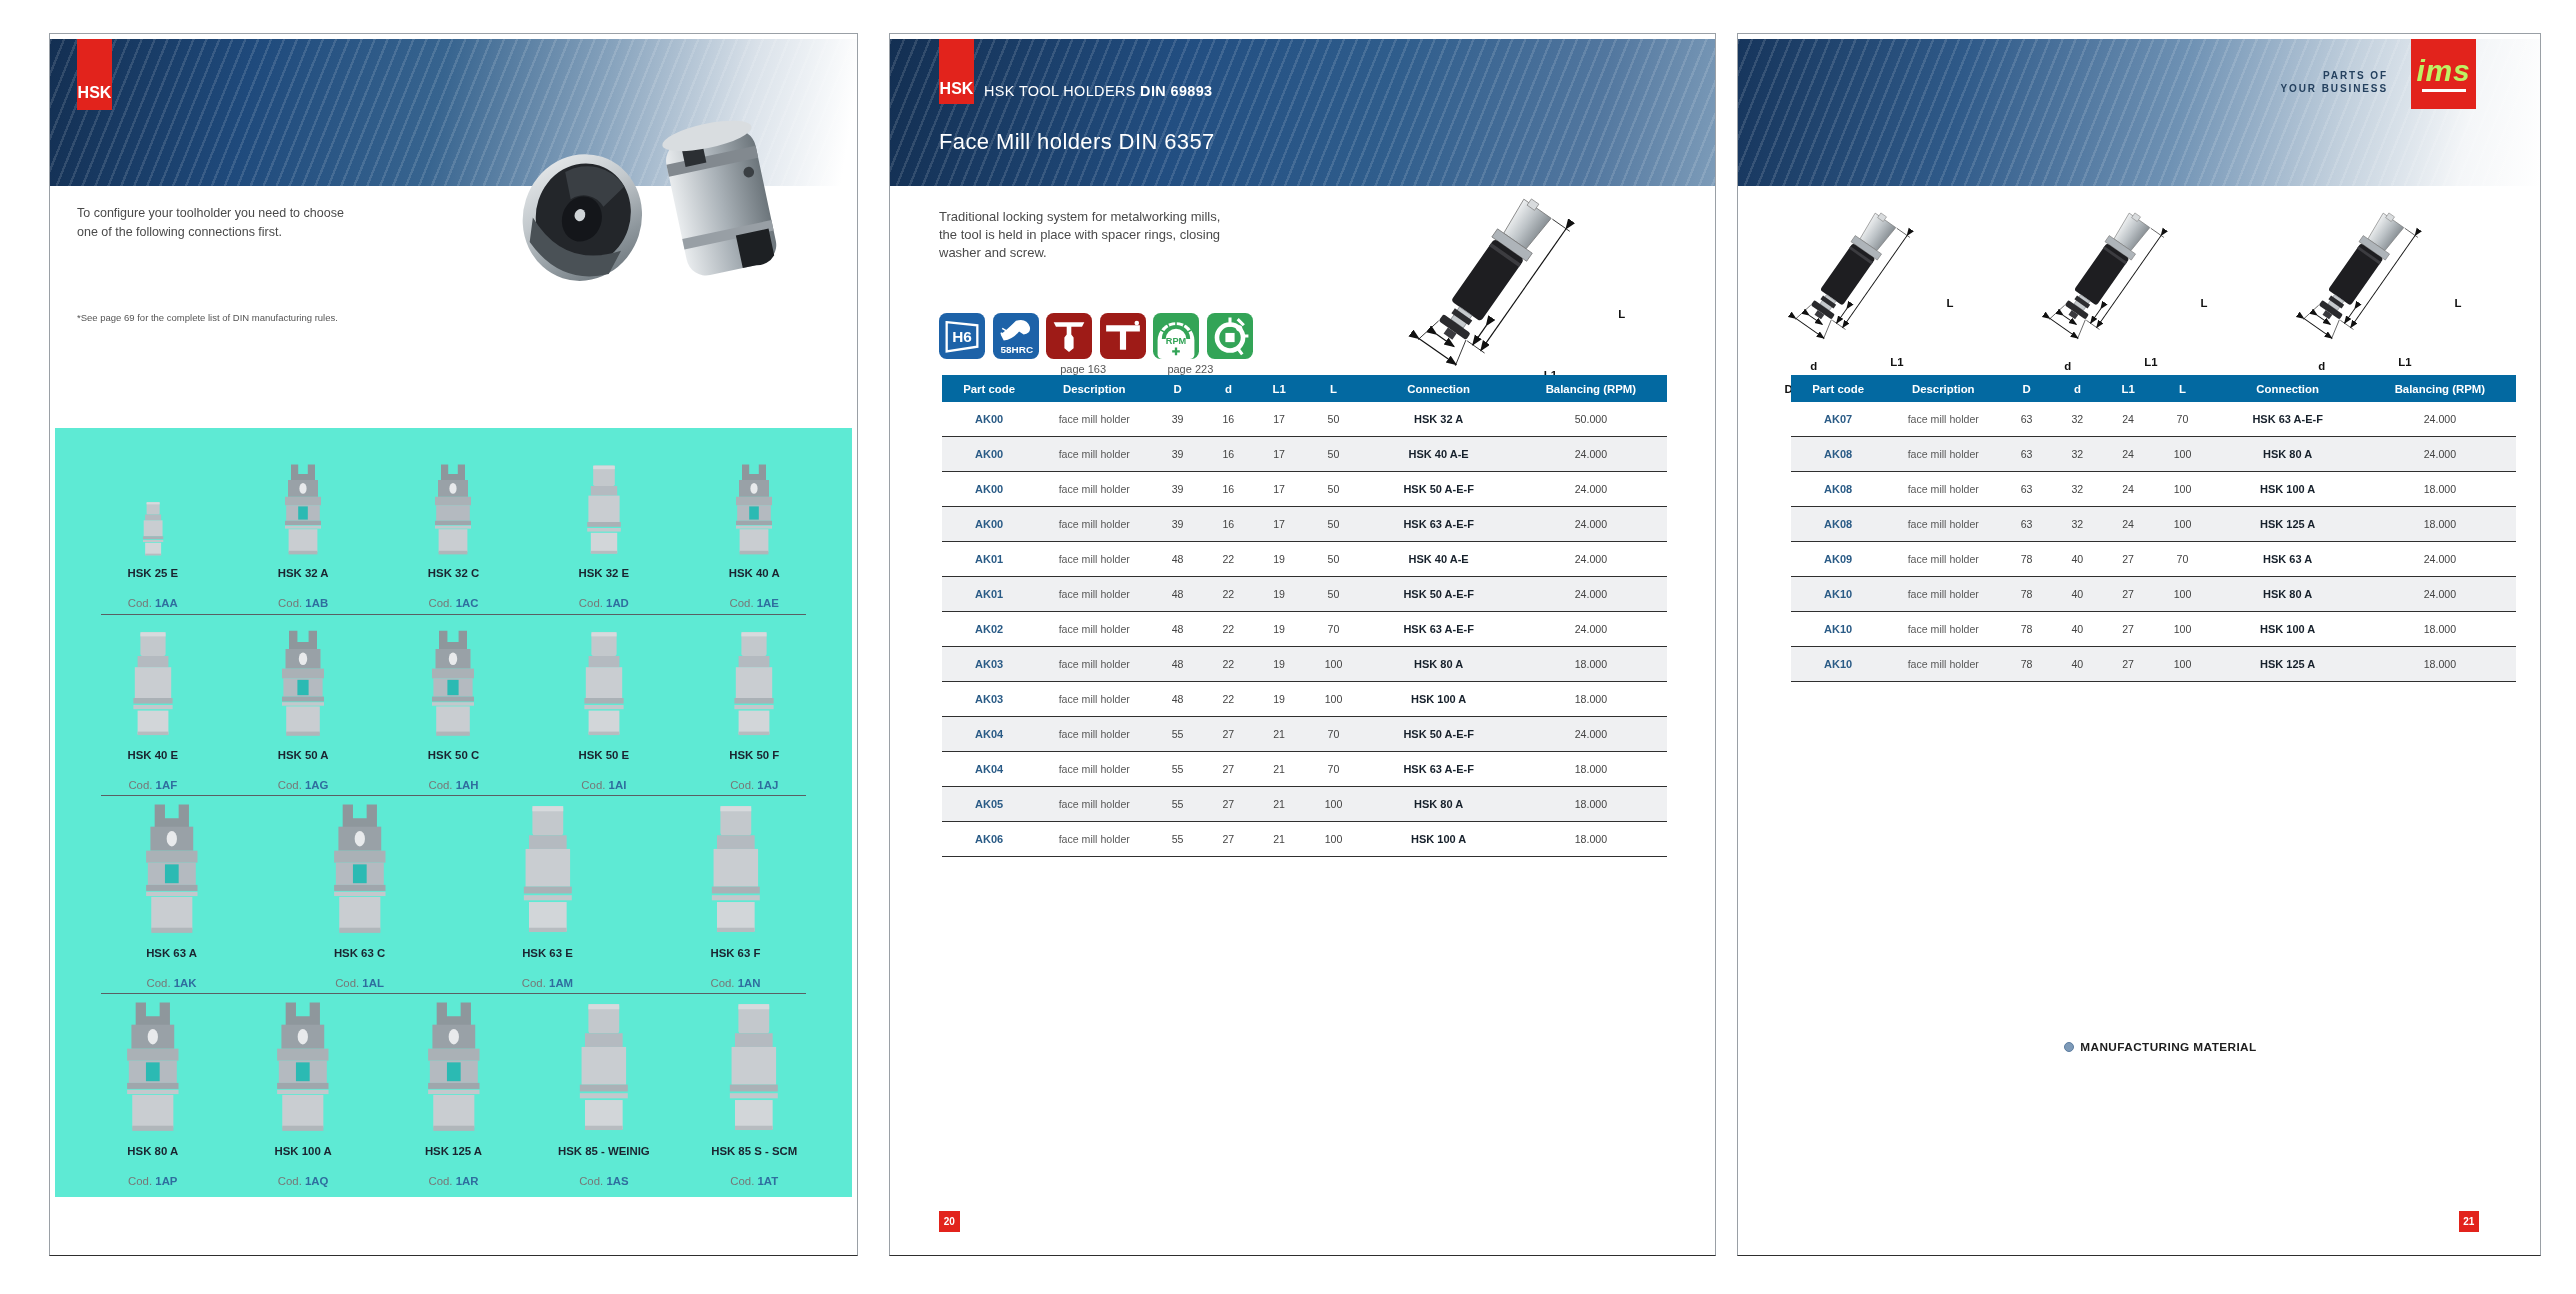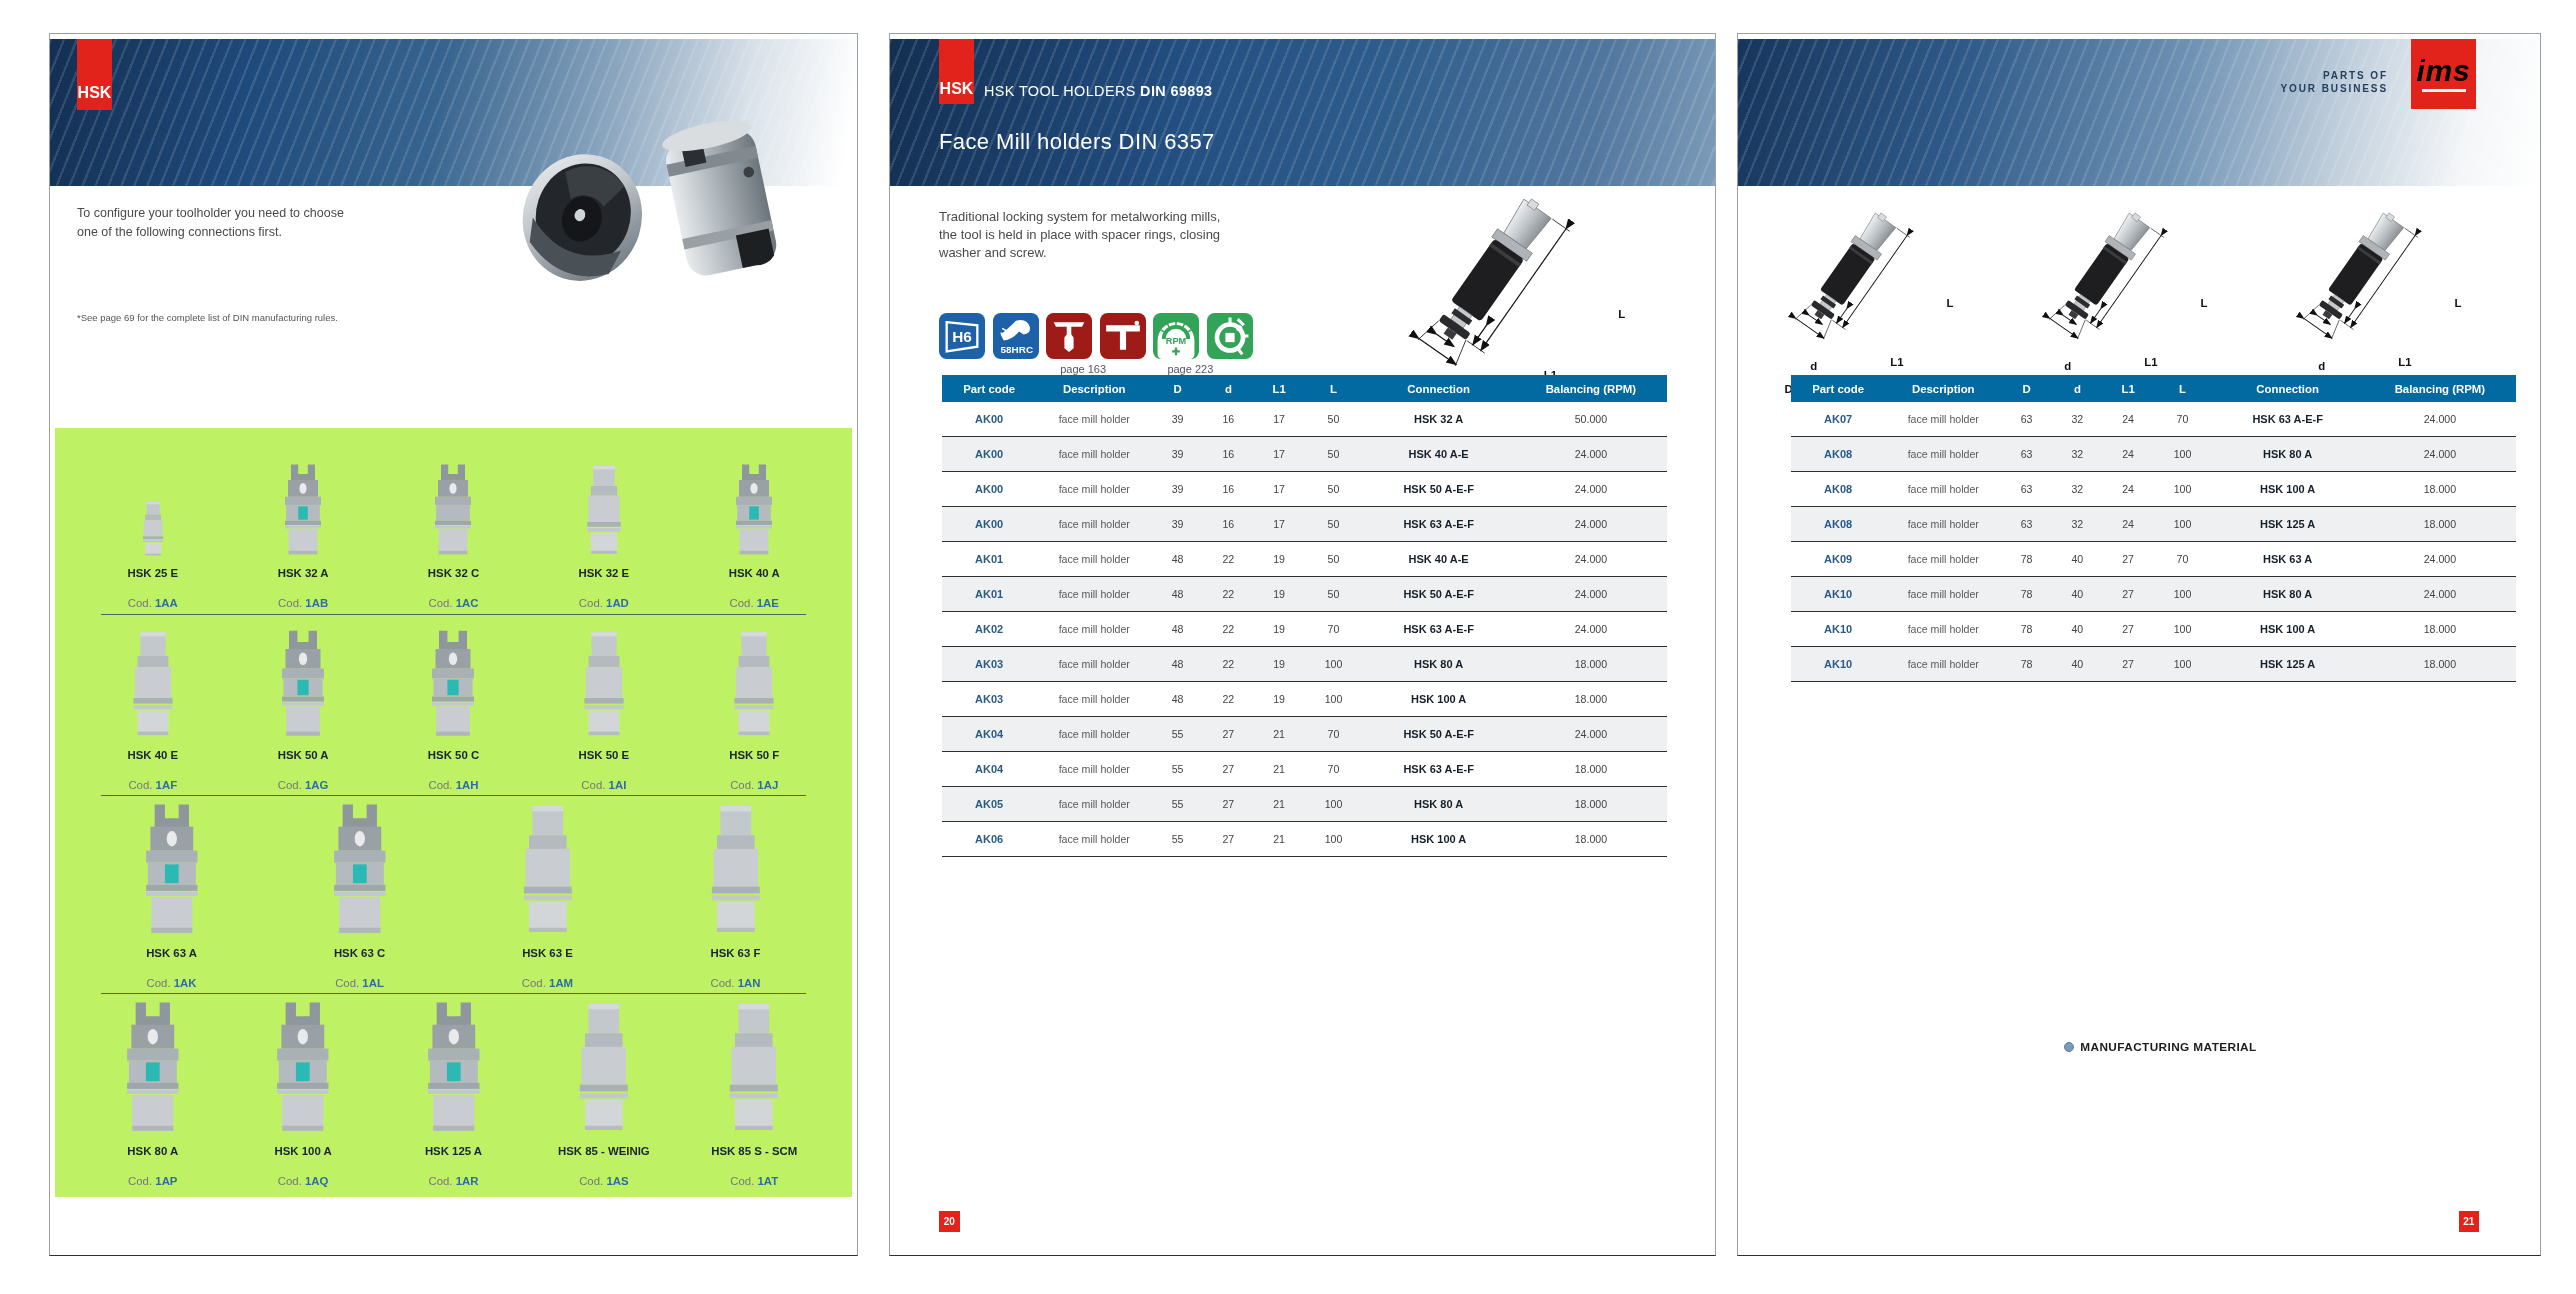--- a/index.html
+++ b/index.html
@@ -34,29 +34,29 @@
   .p1-title{position:absolute;left:27px;top:79px;color:#fff;font-size:25px;line-height:30px;font-weight:normal;letter-spacing:0.4px;}
   .p2-kicker{position:absolute;left:94px;top:44px;color:#fff;font-size:14.4px;letter-spacing:0.4px;}
   .p2-kicker b{font-weight:bold;}
   .p2-title{position:absolute;left:49px;top:90px;color:#fff;font-size:22px;letter-spacing:0.4px;}
 
   
   .brand-text{position:absolute;right:152px;top:30px;text-align:right;color:#24405e;
     font-size:10px;letter-spacing:1.9px;line-height:13.7px;font-weight:bold;}
   .ims-logo{position:absolute;right:64px;top:0;width:65px;height:70px;background:#e2231c;
     display:flex;flex-direction:column;align-items:center;justify-content:center;}
-  .ims-logo .ims-word{color:#000000;font-size:30px;font-weight:bold;font-style:italic;
+  .ims-logo .ims-word{color:#bef264;font-size:30px;font-weight:bold;font-style:italic;
     text-shadow:0 0 0.8px #e2231c;line-height:30px;letter-spacing:0.8px;}
   .ims-logo .ims-bar{width:44px;height:3px;background:#fff;margin-top:3px;}
 
   
   .p1-intro{position:absolute;left:27px;top:170px;font-size:12.5px;line-height:19px;color:#4a4a4a;}
   .p1-footnote{position:absolute;left:27px;top:278px;font-size:9.5px;color:#555;}
   .photo-wrap{position:absolute;left:422px;top:42px;width:357px;height:235px;}
-  .conn-panel{position:absolute;left:4.6px;right:4.6px;top:394px;height:769px;background:#bef264;
+  .conn-panel{position:absolute;left:4.6px;right:4.6px;top:394px;height:769px;background:#5eead4;
     display:flex;flex-direction:column;padding:10px 23px;box-sizing:border-box;justify-content:space-between;}
   .conn-row{display:flex;justify-content:space-around;align-items:flex-end;flex:1;}
   .conn-divider{border:none;border-top:0.8px solid #5a5f63;margin:4.6px 23px;height:0;}
   .conn-item{display:flex;flex-direction:column;align-items:center;width:137px;}
   .conn-item svg{height:114px;width:auto;display:block;}
   .row0 .conn-item svg{height:96px;}
   .row0 div.conn-item:first-of-type svg{height:58px;}
   .row1 .conn-item svg{height:112px;}
   .row2 .conn-item svg{height:137px;}
   .row3 .conn-item svg{height:137px;}

